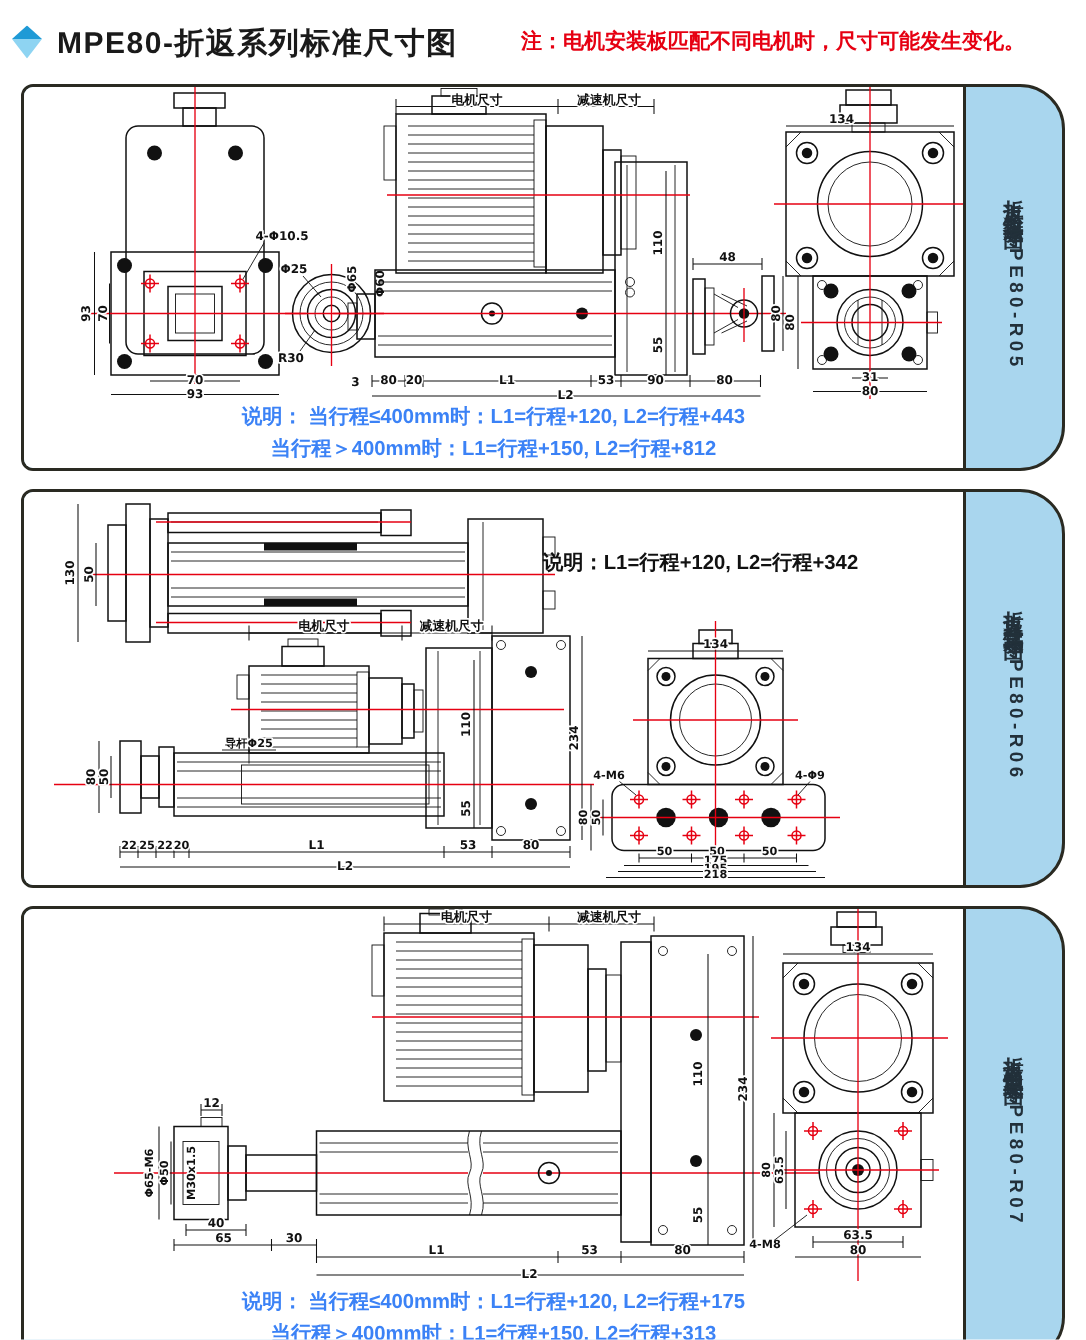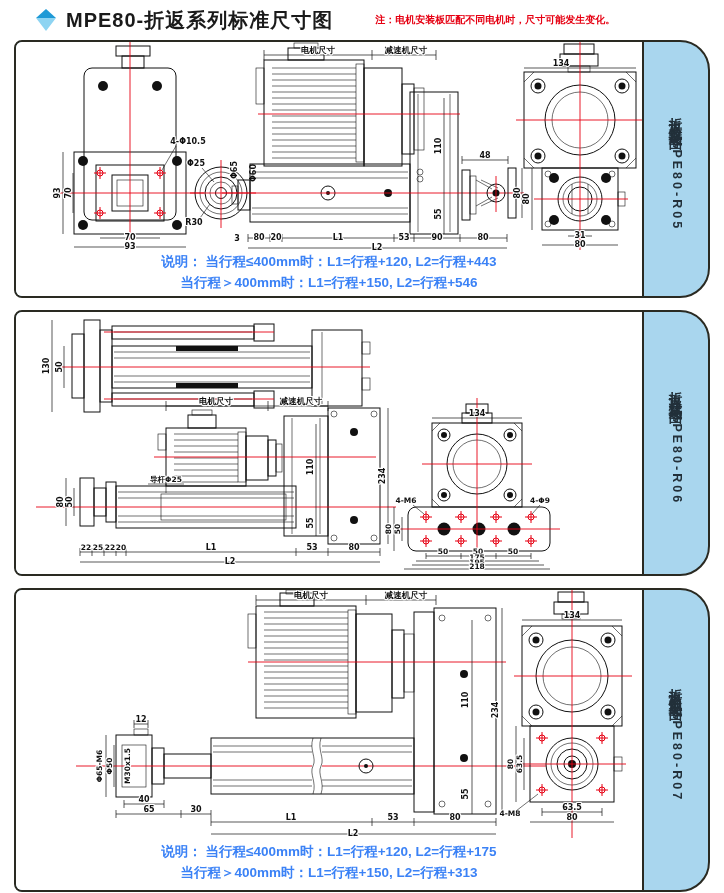--- a/index.html
+++ b/index.html
@@ -1,20 +1,20 @@
 <!DOCTYPE html>
 <html><head>
 <meta charset="utf-8">
 <style>
   html,body{margin:0;padding:0;background:#fff;}
   body{width:724px;height:893px;font-family:"Liberation Sans","DejaVu Sans",sans-serif;position:relative;}
   
-  .hdr{height:40px;display:flex;align-items:center;padding-left:36px;border-radius:15px;}
+  .hdr{height:56px;display:flex;align-items:center;padding-left:8px;border-radius:15px;}
   .hdr .title{font-size:20px;font-weight:bold;color:#1a1a1a;margin-left:10px;letter-spacing:1px;}
-  .hdr .note{font-size:10px;font-weight:bold;color:#e60012;margin-left:42px;margin-top:0;}
+  .hdr .note{font-size:14px;font-weight:bold;color:#e60012;margin-left:42px;margin-top:0;}
   
   .panel{position:relative;margin:0 14px 12px 14px;background:#a9d6ee;border:2px solid #2a2a22;border-radius:8px 30px 30px 8px;}
   .sheet{position:absolute;left:0;top:0;bottom:0;width:626px;background:#fff;border-right:2px solid #2a2a22;border-radius:6px 0 0 6px;overflow:hidden;}
   .tab{position:absolute;right:0;top:0;bottom:0;width:66px;display:flex;align-items:center;justify-content:center;}
   .tabtxt{writing-mode:vertical-rl;text-orientation:mixed;color:#22303a;display:flex;gap:6px;}
   .tabtxt .cjk{font-size:13.5px;letter-spacing:3px;font-weight:bold;}
   .tabtxt .model{font-size:12.5px;letter-spacing:3px;font-weight:bold;}
   .caption{text-align:center;font-weight:bold;font-size:13.5px;color:#3b82f6;line-height:1.55;}
   .caption .c2{display:block;}
   .cap-float{position:absolute;left:346px;top:38px;width:268px;text-align:left;font-weight:bold;font-size:13.5px;color:#111;}
@@ -197,21 +197,21 @@
         <line x1="516" y1="126" x2="516" y2="188" class="dim"></line>
         <text transform="rotate(-90 513 157)" x="513" y="157">80</text>
         <line x1="552" y1="194" x2="576" y2="194" class="dim"></line>
         <text x="564" y="196">31</text>
         <line x1="526" y1="203" x2="602" y2="203" class="dim"></line>
         <text x="564" y="205">80</text>
       </g>
     </svg>
     <div class="caption">
       <span class="c1">说明： 当行程≤400mm时：L1=行程+120, L2=行程+443</span>
-      <span class="c2">当行程＞400mm时：L1=行程+150, L2=行程+546</span>
+      <span class="c2">当行程＞400mm时：L1=行程+150, L2=行程+812</span>
     </div>
   </div>
   <div class="tab">
     <div class="tabtxt">
       <span class="cjk">折返后铰接尺寸图</span>
       <span class="model">MPE80-R05</span>
     </div>
   </div>
 </div>
 
@@ -348,20 +348,23 @@
         <text class="ds" x="462" y="242">50</text>
         <text class="ds" x="497" y="242">50</text>
         <line x1="400" y1="249" x2="523" y2="249" class="dim"></line>
         <text class="ds" x="461" y="248">175</text>
         <line x1="396" y1="253" x2="528" y2="253" class="dim"></line>
         <text class="ds" x="461" y="253">195</text>
         <line x1="388" y1="257" x2="534" y2="257" class="dim"></line>
         <text class="ds" x="461" y="257">218</text>
       </g>
     </svg>
+    <div class="cap-float">
+      <span>说明：L1=行程+120, L2=行程+342</span>
+    </div>
   </div>
   <div class="tab">
     <div class="tabtxt">
       <span class="cjk">折返导柱式尺寸图</span>
       <span class="model">MPE80-R06</span>
     </div>
   </div>
 </div>
 
 <div class="panel" style="height:300px;">

